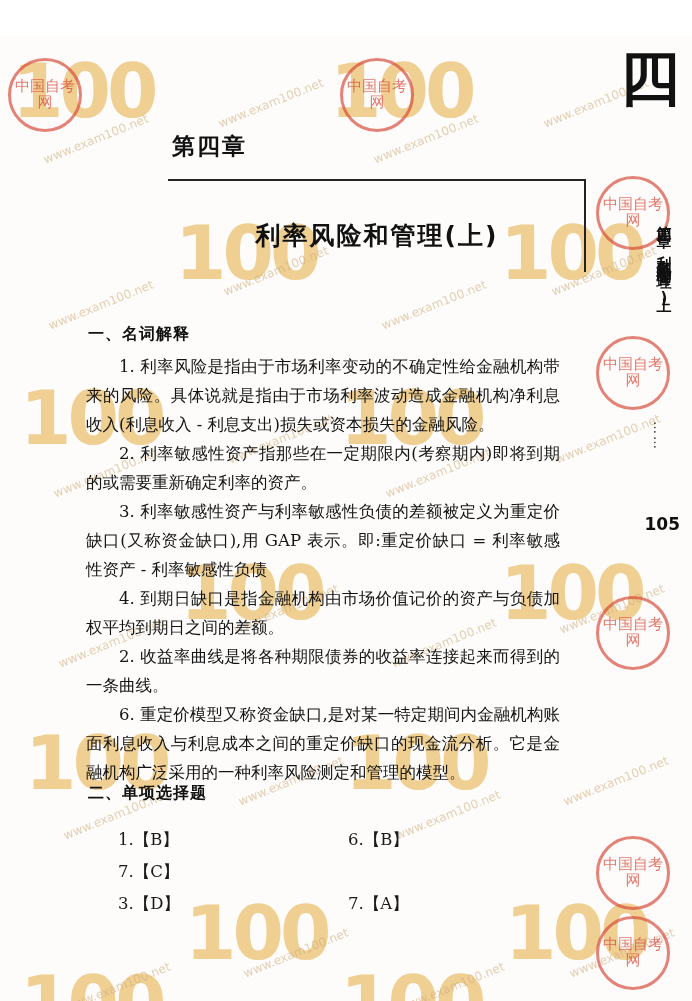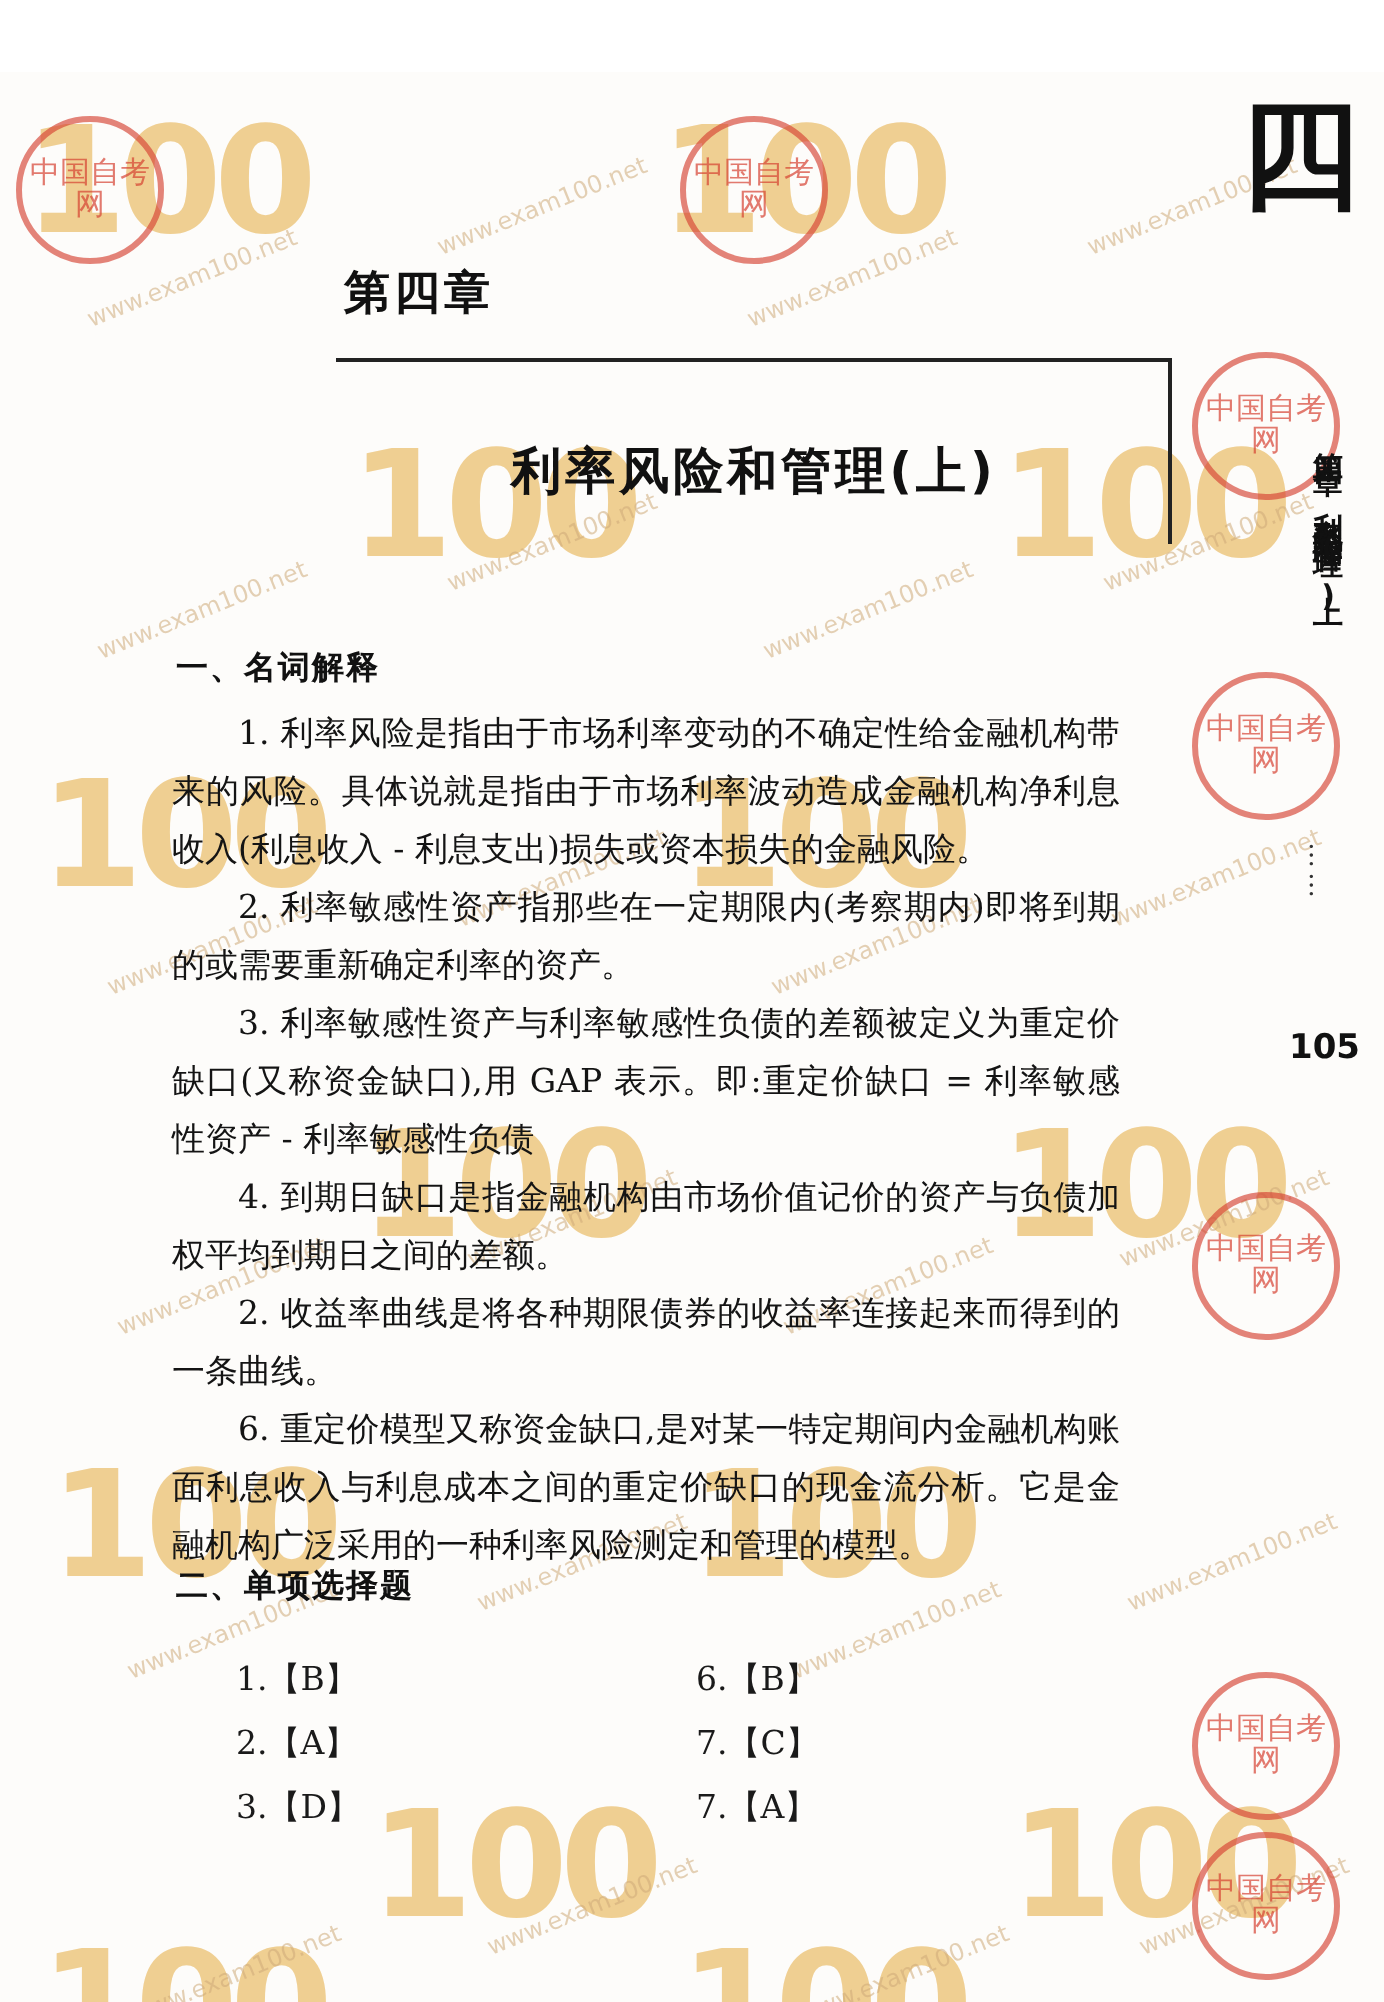--- a/index.html
+++ b/index.html
@@ -291,21 +291,20 @@
     </div>
 
     <div class="section-heading" id="sec2-heading">二、单项选择题</div>
 
     <div class="answers">
       <div class="ans-row">
         <span class="ans-cell bracket">1.【B】</span>
         <span class="ans-cell right bracket">6.【B】</span>
       </div>
       <div class="ans-row">
-        <span class="ans-cell bracket">2.【A】</span>
         <span class="ans-cell right bracket">7.【C】</span>
       </div>
       <div class="ans-row">
         <span class="ans-cell bracket">3.【D】</span>
         <span class="ans-cell right bracket">7.【A】</span>
       </div>
     </div>
 
   </div>
 </div>

